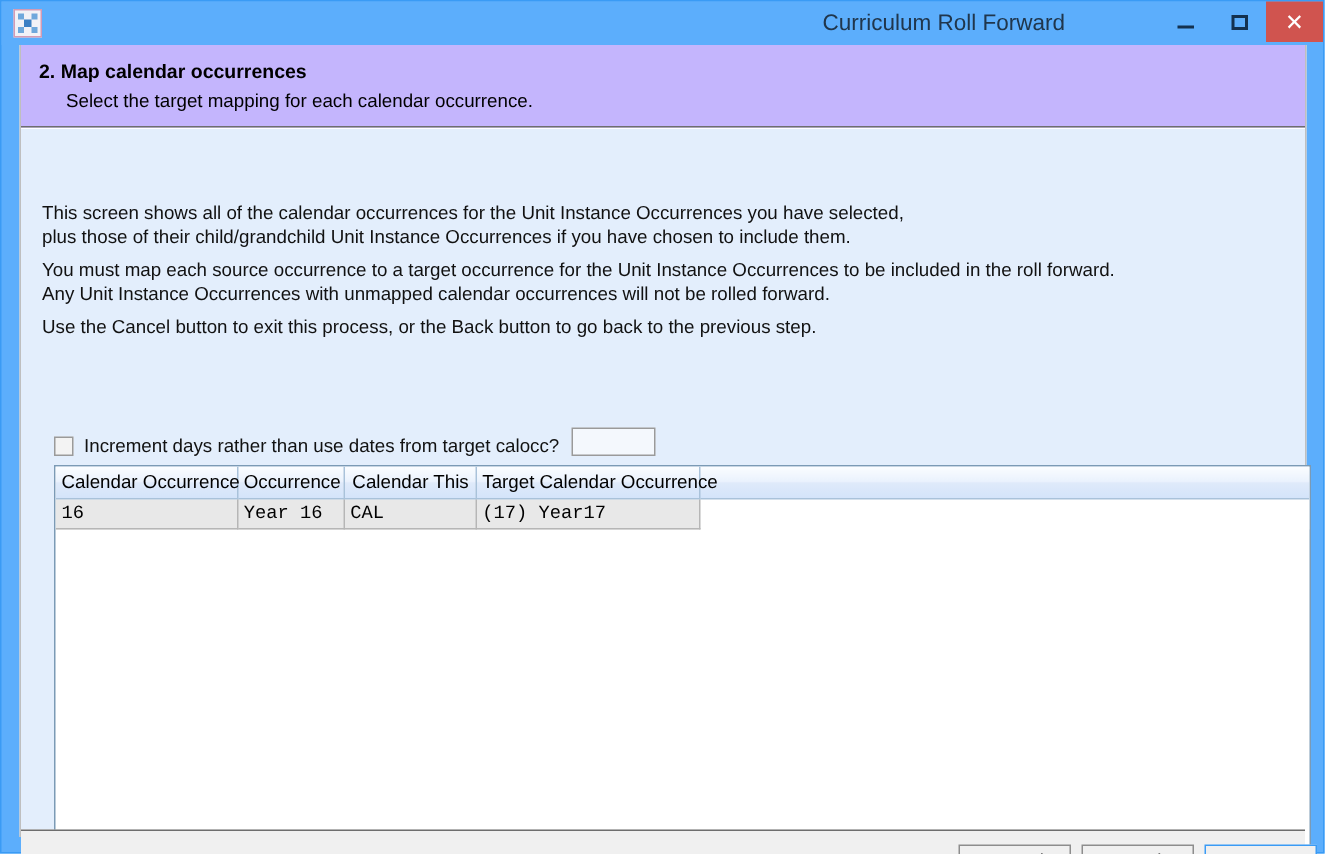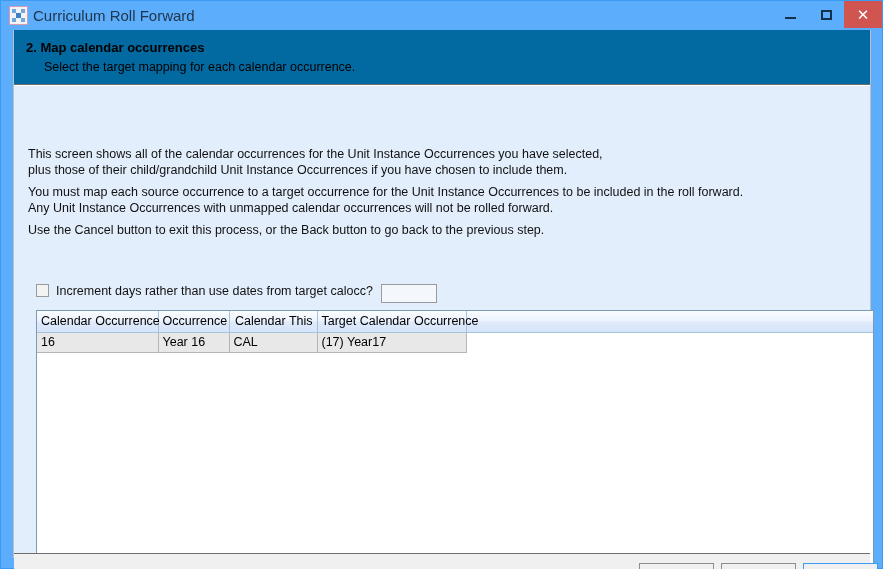--- a/index.html
+++ b/index.html
@@ -44,25 +44,24 @@
     border: 1px solid #d49bb5;
     box-sizing: border-box;
   }
   .title-icon svg { display: block; }
   .title-text {
     position: absolute;
     left: 0; top: 0;
     width: 709px;
     height: 29px;
     line-height: 29px;
-    text-align: left;
+    text-align: right;
     font-size: 15px;
     color: #20364c;
     font-family: "Liberation Sans", sans-serif;
-    margin-left: 32px;
   }
   .win-btn {
     position: absolute;
     top: 0;
     height: 27px;
     cursor: default;
   }
   .btn-min  { left: 771px; width: 36px; }
   .btn-max  { left: 807px; width: 36px; }
   .btn-close{ left: 843px; width: 38px; background: #d0544f; }
@@ -100,21 +99,21 @@
     border-top: none;
     box-sizing: border-box;
   }
 
   
   .header-band {
     position: absolute;
     left: 0; top: 0;
     width: 856px;
     height: 55px;
-    background: #0369a1;
+    background: #c4b5fd;
     border-bottom: 1px solid #6e6e6e;
     box-sizing: border-box;
   }
   .header-title {
     position: absolute;
     left: 12px; top: 10px;
     font-size: 13px;
     font-weight: bold;
     color: #000000;
   }
@@ -134,35 +133,34 @@
     background: #e3eefc;
   }
 
   .para {
     position: absolute;
     left: 14px;
     font-size: 12.5px;
     color: #111111;
     white-space: nowrap;
     line-height: 16px;
-    margin-top: 12px;
   }
   .p1 { top: 48px; }
   .p2 { top: 64px; }
   .p3 { top: 86px; }
   .p4 { top: 102px; }
   .p5 { top: 124px; }
 
   
   .cb-row {
     position: absolute;
     left: 22px; top: 198px;
     height: 20px;
     display: flex;
-    align-items: flex-start;
+    align-items: flex-end;
   }
   .checkbox {
     width: 13px;
     height: 13px;
     border: 1px solid #9a9a9a;
     background: #f3f3f3;
     box-sizing: border-box;
     display: inline-block;
   }
   .cb-label {
@@ -217,20 +215,21 @@
   }
   .grid td {
     background: #e8e8e8;
     border-right: 1px solid #b6b6b6;
     border-bottom: 1px solid #b6b6b6;
     font-size: 12.5px;
     color: #000;
     padding: 1px 4px 2px 4px;
     height: 16px;
     white-space: nowrap;
+    font-family: Liberation Mono, monospace;
   }
   .grid td.filler {
     background: #ffffff;
     border-right: none;
     border-bottom: none;
   }
   .col-1 { width: 121px; }
   .col-2 { width: 71px; }
   .col-3 { width: 88px; }
   .col-4 { width: 149px; }

